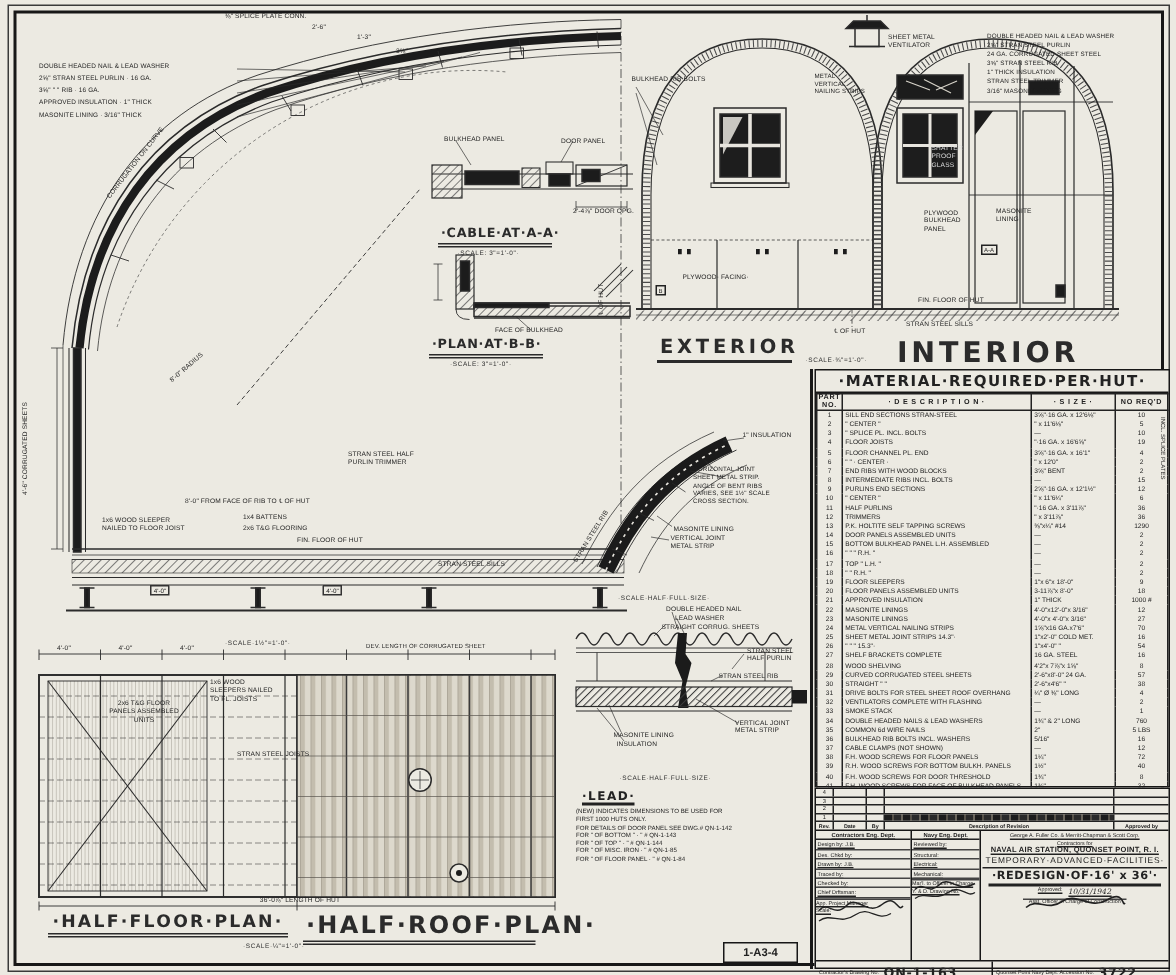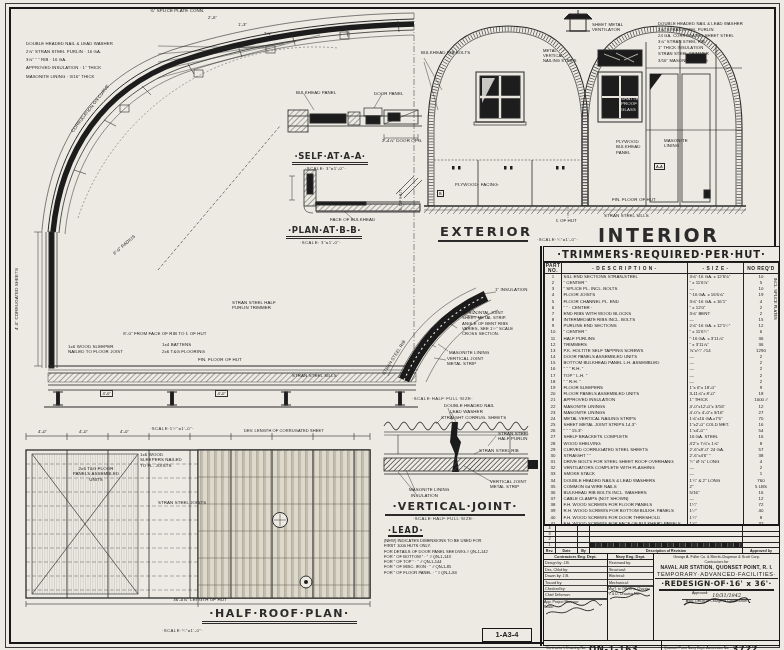--- a/index.html
+++ b/index.html
@@ -31,21 +31,21 @@
   #materials td.num { text-align:center; }
   .sidenote { position:absolute; font-size:4px; transform:rotate(90deg); transform-origin:0 0; white-space:nowrap; color:#222;}
   
   #tblock { position:absolute; left:543px; top:525px; width:237px; height:121px; border:1.5px solid #171717; font-size:4px; background:#eceae2;}
   .rev-row { display:flex; height:5.6px; border-bottom:.6px solid #222; }
   .rev-row > div { border-right:.6px solid #222; overflow:hidden; font-size:3.8px; line-height:5.4px; padding:0 1px;}
   .rev-no{width:12px; text-align:center;} .rev-date{width:22px;} .rev-by{width:12px;} .rev-desc{flex:1;} .rev-app{width:36px; border-right:none!important;}
   .rev-row:last-of-type .rev-desc { background:repeating-linear-gradient(90deg,#1c1c1c 0 5px,#575249 5px 6px,#2a2a2a 6px 11px,#6b665c 11px 12px); }
   .rev-head { display:flex; height:6px; border-bottom:1px solid #171717; font-weight:700;}
   .rev-head > div { border-right:.6px solid #222; font-size:3.6px; line-height:6px; text-align:center; overflow:hidden;}
-  .tb-main { display:flex; height:86px; }
+  .tb-main { display:flex; height:86px;text-decoration:underline; }
   .tb-col { border-right:1px solid #171717; position:relative; }
   .tb-left { width:64px; } .tb-mid { width:46px; } .tb-right { flex:1; border-right:none; text-align:center;}
   .tb-head { font-size:3.9px; font-weight:700; text-align:center; border-bottom:.6px solid #222; line-height:6px; height:6px;}
   .tb-field { font-size:3.7px; line-height:6.4px; height:6.4px; border-bottom:.5px solid #444; padding-left:1px; overflow:hidden;}
   .tb-small { font-size:3.6px; line-height:5px; }
   .firm { font-size:3.6px; line-height:4.4px; padding-top:1px;}
   .station { font-size:5px; font-weight:700; letter-spacing:.2px; line-height:6.5px;}
   .project { font-size:5.6px; letter-spacing:.6px; line-height:7px; border-bottom:1px solid #222; display:inline-block; padding:0 2px;}
   .tb-title1 { font-family:"DejaVu Sans",sans-serif; font-size:7.5px; font-weight:700; letter-spacing:.4px; line-height:10px;
       border-bottom:2.5px double #222; display:inline-block; padding:0 2px;}
@@ -203,21 +203,21 @@
       <line x1="20" y1="8" x2="30" y2="24" stroke-width="0.45"></line>
       <line x1="98" y1="8" x2="90" y2="22" stroke-width="0.45"></line>
       <line x1="100" y1="52" x2="134" y2="52" stroke-width="0.5"></line>
       <line x1="100" y1="48" x2="100" y2="55" stroke-width="0.5"></line>
       <line x1="134" y1="48" x2="134" y2="55" stroke-width="0.5"></line>
     </g>
   </svg>
   <span class="lbl" style="left:296px; top:90px;">BULKHEAD PANEL</span>
   <span class="lbl" style="left:374px; top:91px;">DOOR PANEL</span>
   <span class="lbl" style="left:382px; top:138px;">2'-4⅞" DOOR OPG.</span>
-  <div class="sec-title" style="left:292px; top:151px; width:76px; font-size:8.5px; letter-spacing:.5px;">·SELF·AT·A-A·</div>
+  <div class="sec-title" style="left:292px; top:151px; width:76px; font-size:8.5px; letter-spacing:.5px;">·CABLE·AT·A-A·</div>
   <span class="scale" style="left:305px; top:166px;">·SCALE: 3"=1'-0"·</span>
 
   <svg style="left:284px; top:166px;" width="142" height="60" viewBox="0 0 142 60">
     <defs>
       <pattern id="hatch3" width="4" height="4" patternUnits="userSpaceOnUse" patternTransform="rotate(45)">
         <line x1="0" y1="0" x2="0" y2="4" stroke="#555" stroke-width="1"></line>
       </pattern>
     </defs>
     <g stroke="#2b2b2b" fill="none">
       <rect x="20" y="4" width="12" height="36" fill="url(#hatch3)" stroke-width="0.8"></rect>
@@ -394,21 +394,20 @@
     </g>
   </svg>
   <span class="lbl" style="left:444px; top:403px;">DOUBLE HEADED NAIL</span>
   <span class="lbl" style="left:450px; top:409px;">LEAD WASHER</span>
   <span class="lbl" style="left:441px; top:415px;">STRAIGHT CORRUG. SHEETS</span>
   <span class="lbl wrap" style="left:498px; top:431px; width:36px;">STRAN STEEL HALF PURLIN</span>
   <span class="lbl" style="left:479px; top:448px;">STRAN STEEL RIB</span>
   <span class="lbl wrap" style="left:490px; top:479px; width:40px;">VERTICAL JOINT METAL STRIP</span>
   <span class="lbl" style="left:409px; top:487px;">MASONITE LINING</span>
   <span class="lbl" style="left:411px; top:493px;">INSULATION</span>
-  <div class="sec-title" style="left:385px; top:500px; width:140px; font-size:11px; letter-spacing:1.2px; border-bottom-width:2.5px;">·VERTICAL·JOINT·</div>
   <span class="scale" style="left:413px; top:516px;">·SCALE·HALF·FULL·SIZE·</span>
 
   <svg style="left:18px; top:428px;" width="358" height="182" viewBox="0 0 358 182">
     <defs>
       <pattern id="boards" width="2.4" height="4" patternUnits="userSpaceOnUse">
         <line x1="0" y1="0" x2="0" y2="4" stroke="#6a6557" stroke-width="0.4"></line>
       </pattern>
       <pattern id="corrug" width="7" height="6" patternUnits="userSpaceOnUse">
         <rect x="0" y="0" width="3.5" height="6" fill="#c3bdae"></rect>
         <rect x="3.5" y="0" width="3.5" height="6" fill="#ddd9cd"></rect>
@@ -480,39 +479,40 @@
     </g>
   </svg>
   <span class="lbl" style="left:38px; top:429px;">4'-0"</span>
   <span class="lbl" style="left:79px; top:429px;">4'-0"</span>
   <span class="lbl" style="left:120px; top:429px;">4'-0"</span>
   <span class="lbl" style="left:244px; top:429px; font-size:4px;">DEV. LENGTH OF CORRUGATED SHEET</span>
   <span class="lbl wrap ctr" style="left:70px; top:466px; width:52px;">2x6 T&amp;G FLOOR PANELS ASSEMBLED UNITS</span>
   <span class="lbl wrap" style="left:140px; top:452px; width:48px;">1x6 WOOD SLEEPERS NAILED TO FL. JOISTS</span>
   <span class="lbl" style="left:158px; top:500px;">STRAN STEEL JOISTS</span>
   <span class="lbl ctr" style="left:130px; top:597px; width:140px;">36'-0⅞" LENGTH OF HUT</span>
-  <div class="sec-title" style="left:202px; top:607px; width:155px; font-size:11px; letter-spacing:1.5px;">·HALF·ROOF·PLAN·</div>
+  <div class="sec-title" style="left:32px; top:607px; width:160px; font-size:11.5px; letter-spacing:1.5px;">·HALF·FLOOR·PLAN·</div>
+  <div class="sec-title" style="left:202px; top:607px; width:155px; font-size:16px; letter-spacing:1.5px;">·HALF·ROOF·PLAN·</div>
   <span class="scale" style="left:162px; top:628px;">·SCALE·¼"=1'-0"·</span>
 
   <div id="notes-title">·LEAD·</div>
   <div id="notes-lines">
 
   <div>(NEW) INDICATES DIMENSIONS TO BE USED FOR</div>
       <div>FIRST 1000 HUTS ONLY.</div>
       <div>FOR DETAILS OF DOOR PANEL SEE DWG.# QN-1-142</div>
       <div>FOR   "   OF BOTTOM   "   ·   "   # QN-1-143</div>
       <div>FOR   "   OF TOP   "   ·   "   # QN-1-144</div>
       <div>FOR   "   OF MISC. IRON   ·   "   # QN-1-85</div>
       <div>FOR   "   OF FLOOR PANEL   ·   "   # QN-1-84</div>
     </div>
 
   <div id="sheetref">1-A3-4</div>
 
   <div id="materials">
-    <div class="tbl-title">·TRIMMERS·REQUIRED·PER·HUT·</div>
+    <div class="tbl-title">·MATERIAL·REQUIRED·PER·HUT·</div>
     <table>
       <colgroup>
           <col class="c0">
           <col class="c1">
           <col class="c2">
           <col class="c3">
         </colgroup>
       <thead>
         <tr>
           <th>PART NO.</th>

